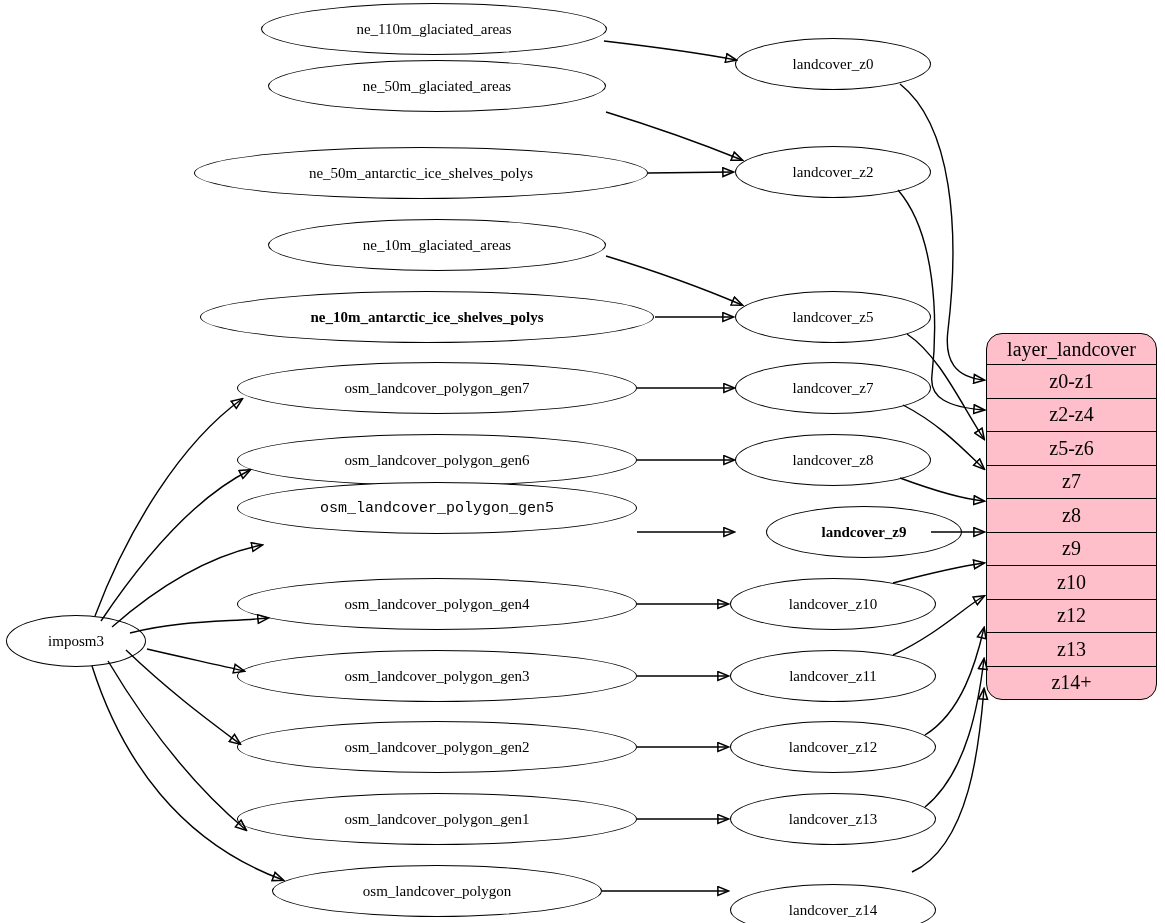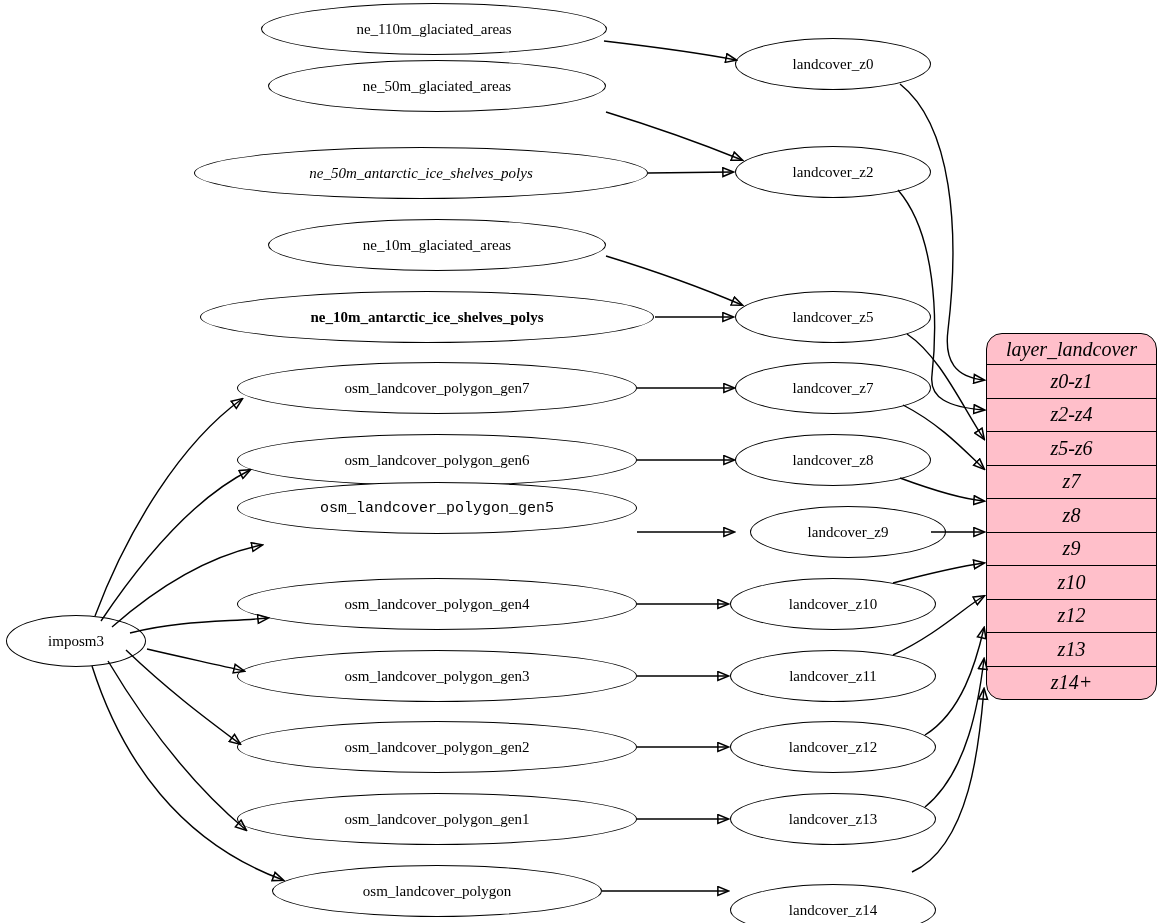--- a/index.html
+++ b/index.html
@@ -39,40 +39,39 @@
     display:flex; flex-direction:column;
     font-size:20px;
     overflow:hidden;
     z-index:2;
   }
   .record-cell {
     flex:1 1 auto;
     display:flex; align-items:center; justify-content:center;
     border-top:1.4px solid #000;
     white-space:nowrap;
-    font-style:italic;
   }
   .record-title { flex:0 0 30px; border-top:none; }
 </style>
 </head>
 <body>
 
 <div class="canvas">
 
   <div class="node" style="left:6px;top:615px;width:140px;">
     <span>imposm3</span>
   </div>
 
   <div class="node" style="left:261px;top:3px;width:346px;">
     <span>ne_110m_glaciated_areas</span>
     </div>
   <div class="node" style="left:268px;top:60px;width:338px;">
     <span>ne_50m_glaciated_areas</span>
     </div>
-  <div class="node" style="left:194px;top:147px;width:454px;font-style:italic;">
+  <div class="node" style="left:194px;top:147px;width:454px;">
     <span>ne_50m_antarctic_ice_shelves_polys</span>
     </div>
   <div class="node" style="left:268px;top:219px;width:338px;">
     <span>ne_10m_glaciated_areas</span>
     </div>
   <div class="node" style="left:200px;top:291px;width:454px;font-weight:bold;">
     <span>ne_10m_antarctic_ice_shelves_polys</span>
     </div>
   <div class="node" style="left:237px;top:362px;width:400px;">
     <span>osm_landcover_polygon_gen7</span>
@@ -107,21 +106,21 @@
     </div>
   <div class="node" style="left:735px;top:291px;width:196px;">
     <span>landcover_z5</span>
     </div>
   <div class="node" style="left:735px;top:362px;width:196px;">
     <span>landcover_z7</span>
     </div>
   <div class="node" style="left:735px;top:434px;width:196px;">
     <span>landcover_z8</span>
     </div>
-  <div class="node" style="left:750px;top:506px;width:196px;">
+  <div class="node" style="left:766px;top:506px;width:196px;font-weight:bold;">
     <span>landcover_z9</span>
     </div>
   <div class="node" style="left:730px;top:578px;width:206px;">
     <span>landcover_z10</span>
     </div>
   <div class="node" style="left:730px;top:650px;width:206px;">
     <span>landcover_z11</span>
     </div>
   <div class="node" style="left:730px;top:721px;width:206px;">
     <span>landcover_z12</span>

